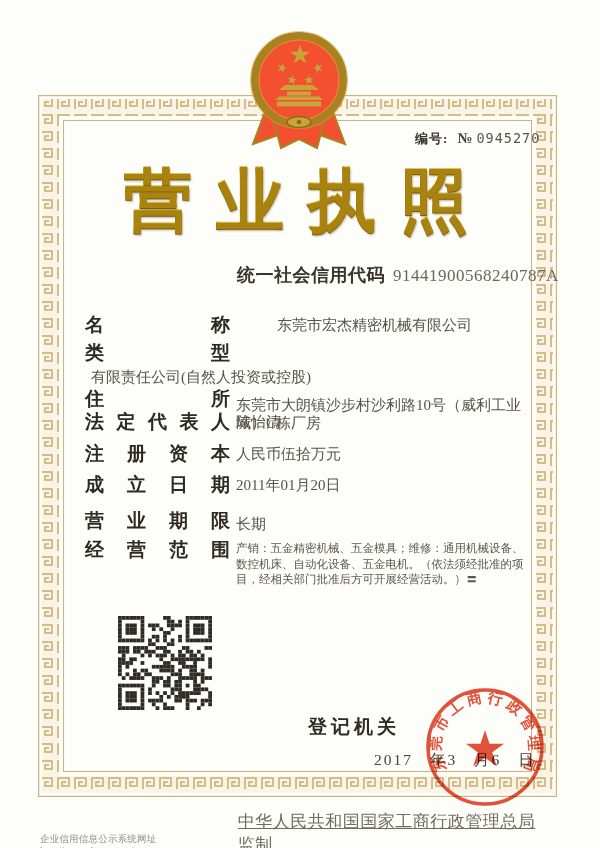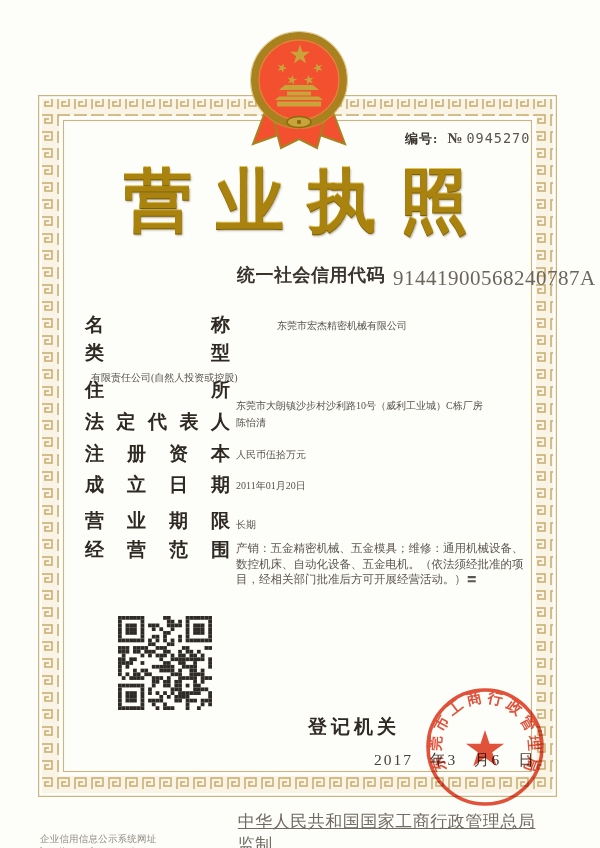--- a/index.html
+++ b/index.html
@@ -15,62 +15,62 @@
   }
   
   .border-frame{position:absolute;left:38px;top:95px;z-index:1;}
   
   .emblem{position:absolute;left:243px;top:28px;z-index:2;}
   
   .serial{
     position:absolute;left:405px;top:130px;z-index:3;
     font-size:13px;color:#3a352e;white-space:nowrap;
   }
-  .serial .s-label{font-weight:bold;letter-spacing:1px;}
+  .serial .s-label{font-weight:bold;letter-spacing:1px;margin-left:10px;}
   .serial .s-prefix{font-weight:bold;font-size:15px;margin-left:9px;color:#4c463e;}
   .serial .s-no{
     font-family:"DejaVu Sans Mono","Liberation Mono",monospace;
     font-size:13.5px;color:#5c564d;letter-spacing:1px;margin-left:4px;
   }
   
   .title{
     position:absolute;left:0;top:156px;width:600px;z-index:3;
     text-align:center;font-size:68px;font-weight:bold;
     letter-spacing:24px;padding-left:16px;box-sizing:border-box;
     color:#a9830d;
     text-shadow:0 1px 0 #7c5f05, 1px 2px 2px rgba(70,52,0,.40), 0 -1px 0 #e2c45f;
   }
   
   .credit-label{
     position:absolute;left:237px;top:263px;z-index:3;
     font-size:18px;font-weight:bold;color:#39342c;letter-spacing:0.5px;
   }
   .credit-value{
     position:absolute;left:393px;top:266px;z-index:3;
-    font-size:21px;color:#6b665c;letter-spacing:0.5px;
+    font-size:17px;color:#6b665c;letter-spacing:0.5px;
   }
   
   .fields{position:absolute;left:85px;top:313px;width:447px;z-index:3;}
   .row{position:absolute;left:0;right:0;display:flex;align-items:flex-start;}
   .row-0{top:0;gap:41px;}
   .row-1{top:28px;flex-direction:column;}
   .row-2{top:53px;align-items:center;}
   .row-3{top:97px;}
   .row-4{top:129px;}
   .row-5{top:160px;}
   .row-6{top:196px;align-items:flex-end;}
   .row-7{top:225px;}
   .flabel{
     flex:none;width:145px;
     font-size:19px;font-weight:600;color:#2e2a23;line-height:24px;
     text-align:justify;text-align-last:justify;
   }
   .fvalue{
     flex:1;margin-left:6px;padding-top:4px;
-    font-size:10px;color:#57524a;line-height:17.5px;
+    font-size:15px;color:#57524a;line-height:17.5px;
   }
   .row-2 .fvalue{padding-top:0;margin-top:31px;}
   .row-7 .fvalue{font-size:11.5px;line-height:15.5px;padding-top:3px;color:#5c574e;}
   
   .qr{position:absolute;left:118px;top:616px;z-index:3;}
   
   .reg-authority{
     position:absolute;left:308px;top:714px;z-index:3;
     font-size:19px;font-weight:600;color:#2e2a23;letter-spacing:4px;white-space:nowrap;
   }

